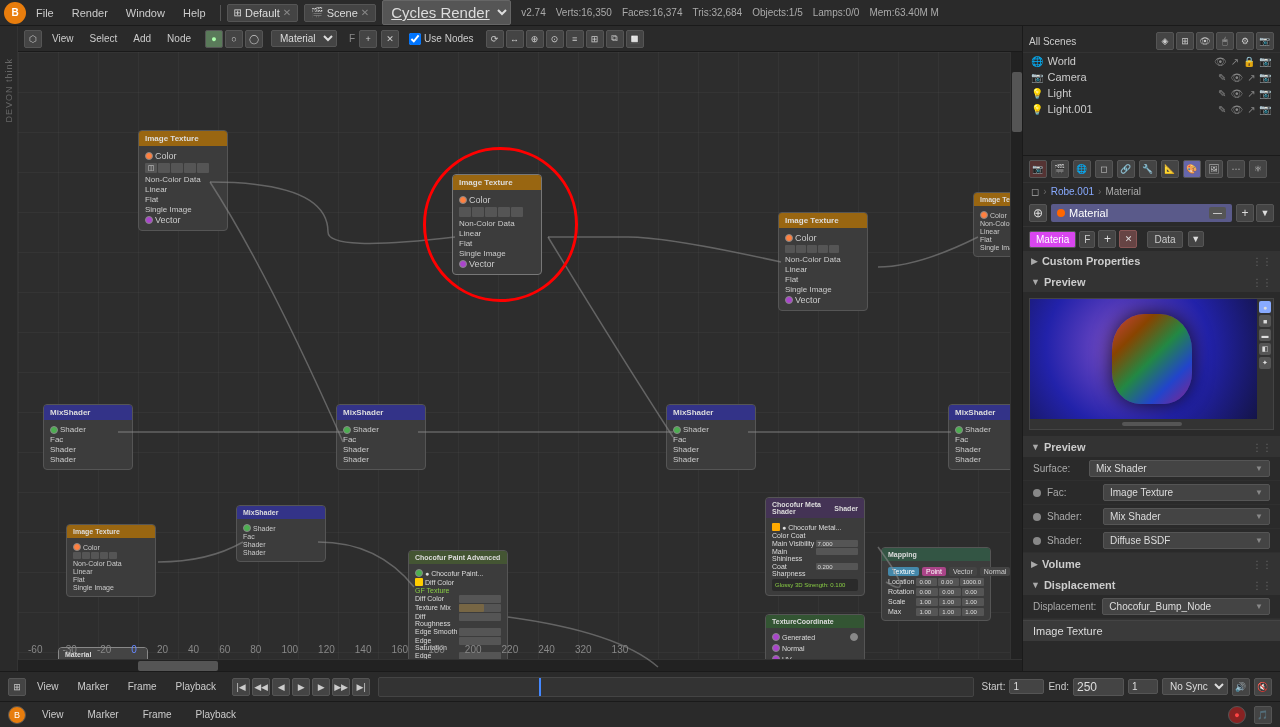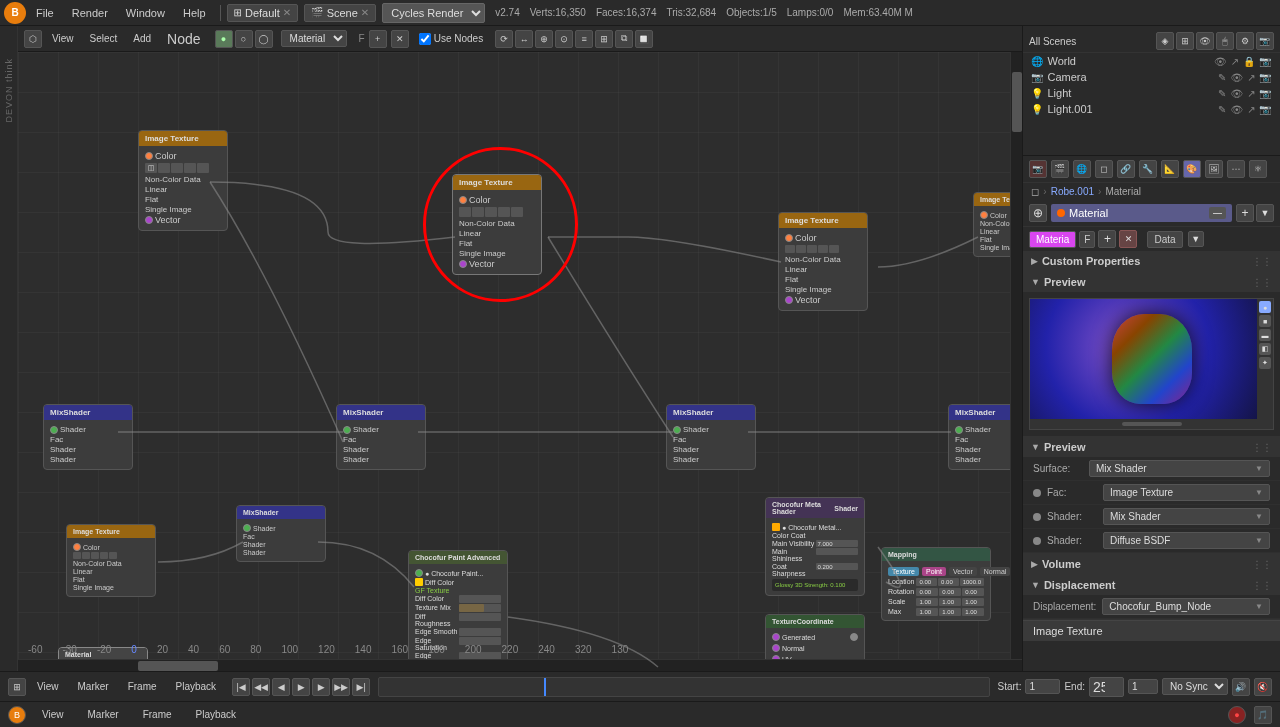--- a/index.html
+++ b/index.html
@@ -387,21 +387,21 @@
     <span style="font-size:10px;">⊞</span>
     <span style="font-size:11px;color:#ddd;">Default</span>
     <span style="font-size:10px;color:#888;">✕</span>
   </div>
   <div style="display:flex;align-items:center;gap:3px;background:#444;padding:2px 6px;border-radius:2px;border:1px solid #555;margin-left:4px;">
     <span style="font-size:10px;">🎬</span>
     <span style="font-size:11px;color:#ddd;">Scene</span>
     <span style="font-size:10px;color:#888;">✕</span>
   </div>
   <div style="margin-left:4px;display:flex;align-items:center;gap:3px;">
-    <select style="background:#555;color:#ddd;border:1px solid #666;padding:2px 4px;border-radius:2px;font-size:11px;">
+    <select style="background:#555;color:#ddd;border:1px solid #666;padding:2px 4px;border-radius:2px;font-size:15px;text-decoration:underline;">
       <option>Cycles Render</option>
     </select>
   </div>
   <span class="version-info" style="">v2.74</span>
   <span class="version-info">Verts:16,350</span>
   <span class="version-info">Faces:16,374</span>
   <span class="version-info">Tris:32,684</span>
   <span class="version-info">Objects:1/5</span>
   <span class="version-info">Lamps:0/0</span>
   <span class="version-info">Mem:63.40M M</span>
@@ -415,21 +415,21 @@
     </div>
   </div>
 
   <div style="flex:1;display:flex;flex-direction:column;">
 
     <div class="node-toolbar">
       <div class="prop-icon-btn">⬡</div>
       <div class="menu-item" style="font-size:10px;padding:1px 6px;">View</div>
       <div class="menu-item" style="font-size:10px;padding:1px 6px;">Select</div>
       <div class="menu-item" style="font-size:10px;padding:1px 6px;">Add</div>
-      <div class="menu-item" style="font-size:14px;padding:1px 6px;">Node</div>
+      <div class="menu-item" style="font-size:10px;padding:1px 6px;">Node</div>
       <div style="display:flex;align-items:center;gap:2px;margin-left:4px;">
         <div class="prop-icon-btn active" style="background:#5a7a5a;color:#aaffaa;">●</div>
         <div class="prop-icon-btn">○</div>
         <div class="prop-icon-btn">◯</div>
       </div>
       <select style="background:#444;color:#ddd;border:1px solid #555;padding:1px 4px;border-radius:2px;font-size:10px;margin-left:4px;">
         <option>Material</option>
       </select>
       <span style="margin-left:8px;font-size:10px;color:#888;">F</span>
       <div class="prop-icon-btn">+</div>
@@ -1132,21 +1132,21 @@
     <div class="prop-icon-btn">▶▶</div>
     <div class="prop-icon-btn">▶|</div>
   </div>
   <div class="timeline-ruler">
     <div class="playhead"></div>
   </div>
   <div style="display:flex;align-items:center;gap:4px;flex-shrink:0;font-size:10px;color:#ccc;">
     <span>Start:</span>
     <input type="number" value="1" style="width: 35px; background: rgb(68, 68, 68); color: rgb(221, 221, 221); border: 1px solid rgb(85, 85, 85); padding: 1px 3px; font-size: 10px; border-radius: 2px;">
     <span>End:</span>
-    <input type="number" value="250" style="width: 35px; background: rgb(68, 68, 68); color: rgb(221, 221, 221); border: 1px solid rgb(85, 85, 85); padding: 1px 3px; font-size: 14px; border-radius: 2px;">
+    <input type="number" value="250" style="width: 51px; background: rgb(68, 68, 68); color: rgb(221, 221, 221); border: 1px solid rgb(85, 85, 85); padding: 1px 3px; font-size: 12px; border-radius: 2px;">
     <input type="number" value="1" style="width: 30px; background: rgb(68, 68, 68); color: rgb(221, 221, 221); border: 1px solid rgb(85, 85, 85); padding: 1px 3px; font-size: 10px; border-radius: 2px;">
     <select style="background:#444;color:#ddd;border:1px solid #555;padding:1px 3px;font-size:10px;border-radius:2px;">
       <option>No Sync</option>
     </select>
     <div class="prop-icon-btn">🔊</div>
     <div class="prop-icon-btn">🔇</div>
   </div>
 </div>
 
 <div id="status-bar">

